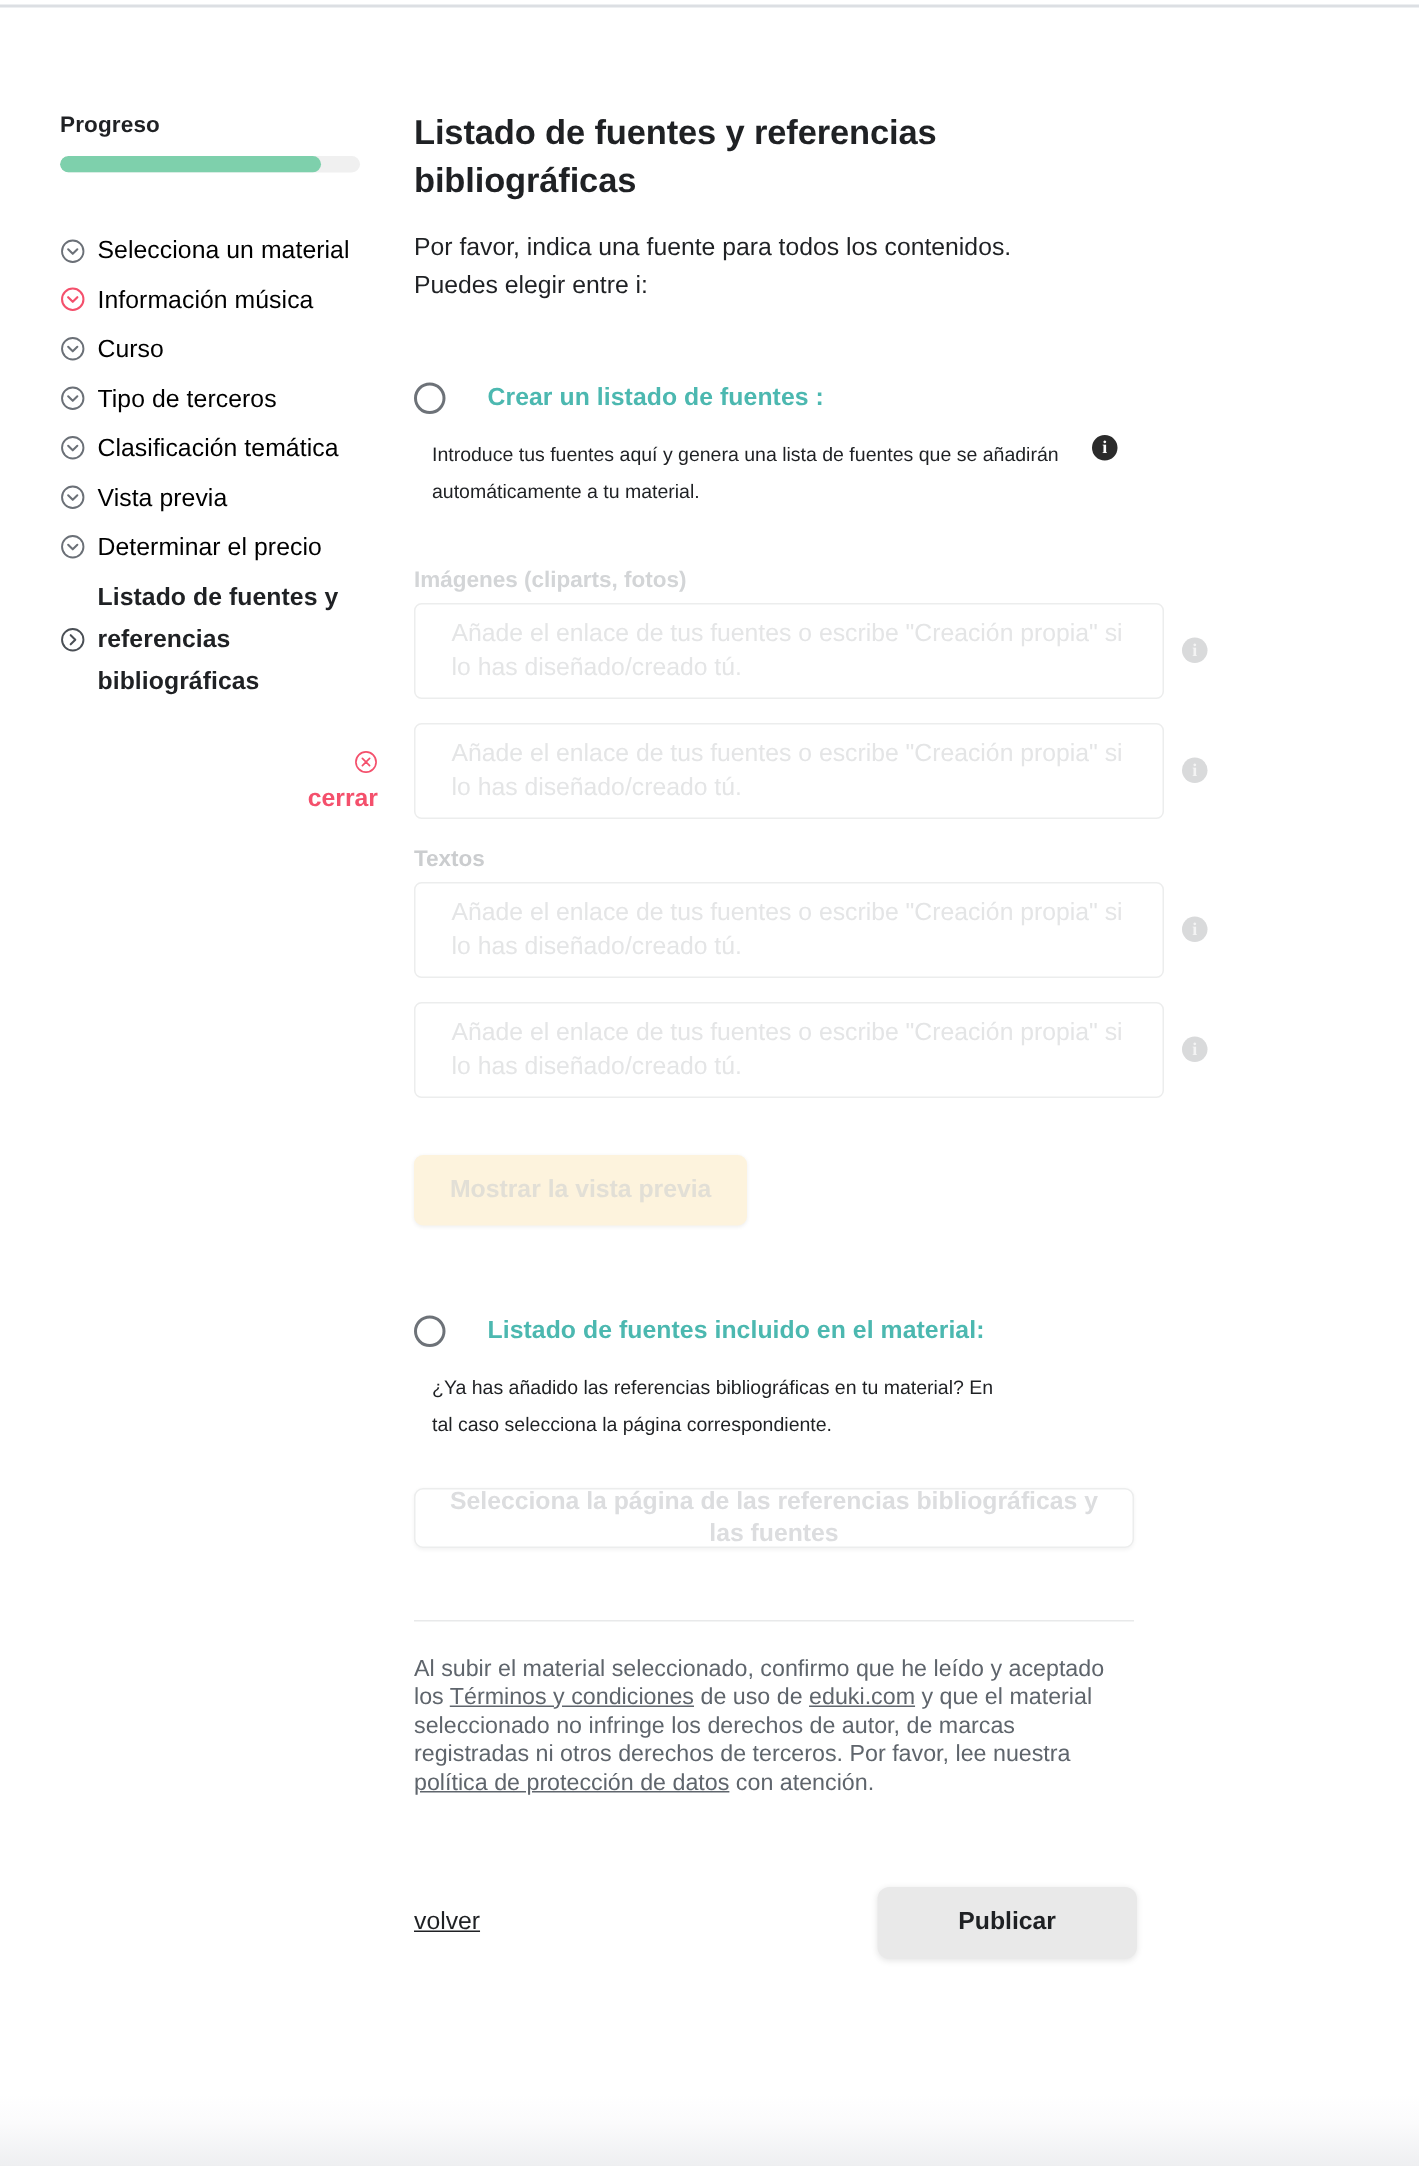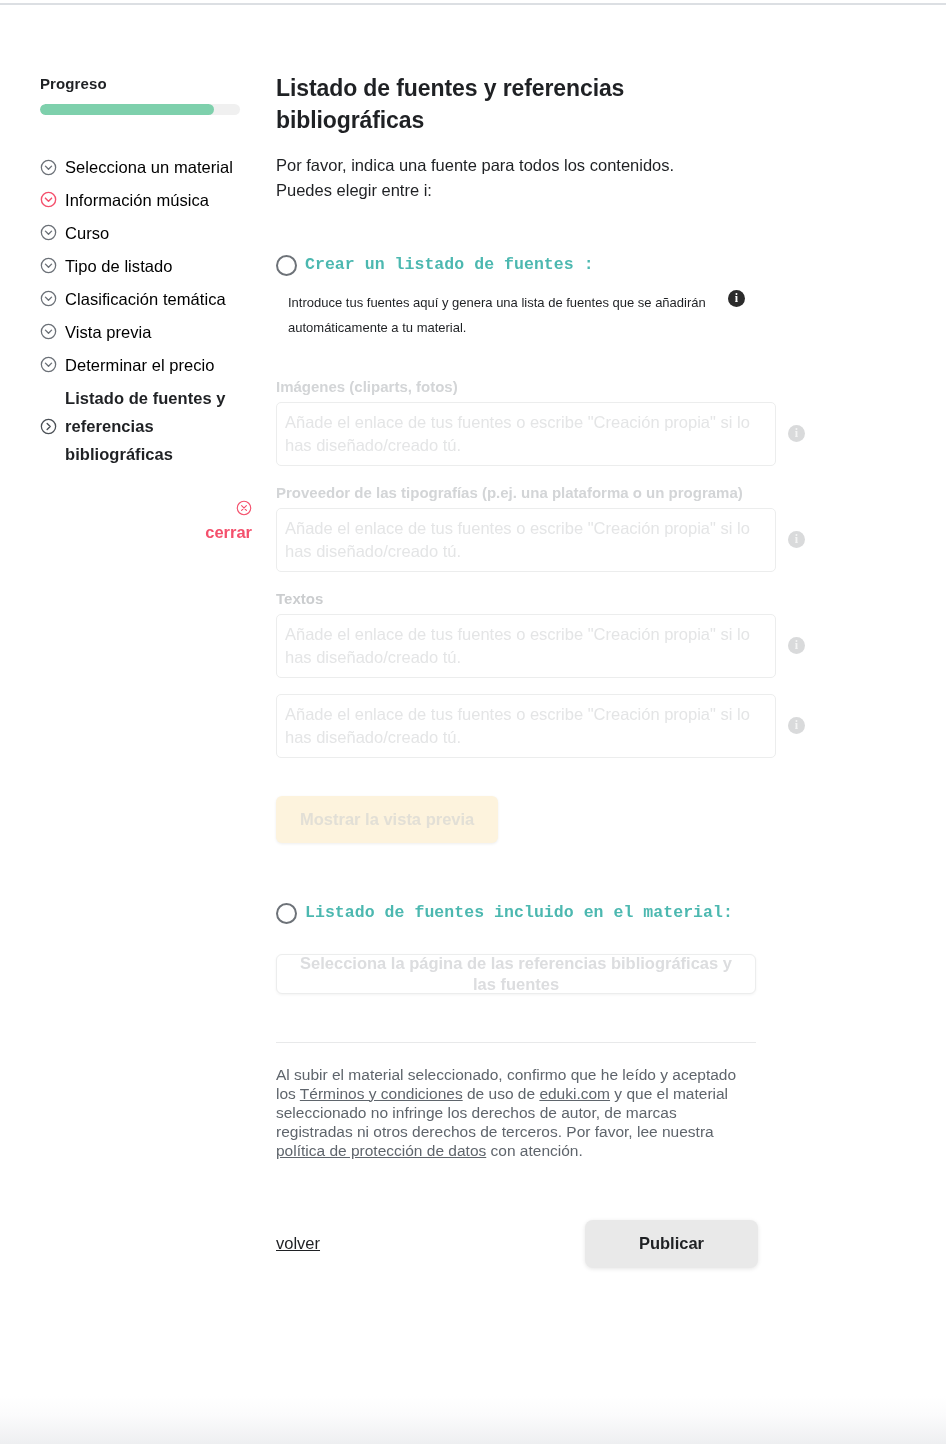--- a/index.html
+++ b/index.html
@@ -126,23 +126,23 @@
   }
   .intro {
     font-size: 16.5px;
     line-height: 25px;
     color: #1f2124;
     max-width: 450px;
   }
 
   .option-head {
     display: flex;
-    gap: 8px;
+    align-items: center;
+    gap: 28px;
     margin-top: 52px;
-    font-family: Liberation Mono, monospace;
   }
   .radio {
     width: 21px;
     height: 21px;
     border-radius: 50%;
     border: 2px solid #6d7278;
     flex: 0 0 auto;
     cursor: pointer;
   }
   .option-label {
@@ -199,21 +199,21 @@
     display: flex;
     align-items: center;
     gap: 12px;
   }
   .field-input {
     width: 500px;
     min-height: 52px;
     border: 1px solid #eceded;
     border-radius: 5px;
     background: #ffffff;
-    padding: 8px 8px;
+    padding: 8px 24px;
     font-size: 16.5px;
     line-height: 23px;
     color: #e4e5e6;
     display: flex;
     align-items: center;
     cursor: text;
   }
   .field-input.two-row { min-height: 52px; }
 
   .preview-btn {
@@ -344,21 +344,21 @@
         <span class="nav-label">Curso</span>
       </div>
 
       <div class="nav-item">
         <span class="nav-icon">
           <svg viewBox="0 0 20 20" width="17" height="17">
               <circle cx="10" cy="10" r="8.4" fill="none" stroke="#6b7077" stroke-width="1.5"></circle>
               <path d="M6.4 8.4 L10 12 L13.6 8.4" fill="none" stroke="#6b7077" stroke-width="1.6" stroke-linecap="round" stroke-linejoin="round"></path>
             </svg>
         </span>
-        <span class="nav-label">Tipo de listado</span>
+        <span class="nav-label">Tipo de terceros</span>
       </div>
 
       <div class="nav-item">
         <span class="nav-icon">
           <svg viewBox="0 0 20 20" width="17" height="17">
               <circle cx="10" cy="10" r="8.4" fill="none" stroke="#6b7077" stroke-width="1.5"></circle>
               <path d="M6.4 8.4 L10 12 L13.6 8.4" fill="none" stroke="#6b7077" stroke-width="1.6" stroke-linecap="round" stroke-linejoin="round"></path>
             </svg>
         </span>
         <span class="nav-label">Clasificación temática</span>
@@ -426,21 +426,20 @@
 
       <div class="field">
         <div class="field-label">Imágenes (cliparts, fotos)</div>
         <div class="field-row">
           <div class="field-input two-row">Añade el enlace de tus fuentes o escribe "Creación propia" si lo has diseñado/creado tú.</div>
           <span class="info-icon dim">i</span>
         </div>
       </div>
 
       <div class="field">
-        <div class="field-label">Proveedor de las tipografías (p.ej. una plataforma o un programa)</div>
         <div class="field-row">
           <div class="field-input two-row">Añade el enlace de tus fuentes o escribe "Creación propia" si lo has diseñado/creado tú.</div>
           <span class="info-icon dim">i</span>
         </div>
       </div>
 
       <div class="field">
         <div class="field-label darker">Textos</div>
         <div class="field-row">
           <div class="field-input two-row">Añade el enlace de tus fuentes o escribe "Creación propia" si lo has diseñado/creado tú.</div>
@@ -457,20 +456,23 @@
 
       <button class="preview-btn">Mostrar la vista previa</button>
     </div>
 
     <div class="option2">
       <div class="option-head" style="margin-top:0;">
         <span class="radio"></span>
         <span class="option-label">Listado de fuentes incluido en el material:</span>
       </div>
 
+      <div class="option-desc-row">
+        <span class="option-desc">¿Ya has añadido las referencias bibliográficas en tu material? En tal caso selecciona la página correspondiente.</span>
+      </div>
 
       <div class="select-box">Selecciona la página de las referencias bibliográficas y las fuentes</div>
     </div>
 
     <div class="divider"></div>
 
     <p class="terms"><span>Al subir el material seleccionado, confirmo que he leído y aceptado los </span><u>Términos y condiciones</u><span> de uso de </span><u>eduki.com</u><span> y que el material seleccionado no infringe los derechos de autor, de marcas registradas ni otros derechos de terceros. Por favor, lee nuestra </span><u>política de protección de datos</u><span> con atención.</span></p>
 
     <div class="footer">
       <span class="back-link">volver</span>

